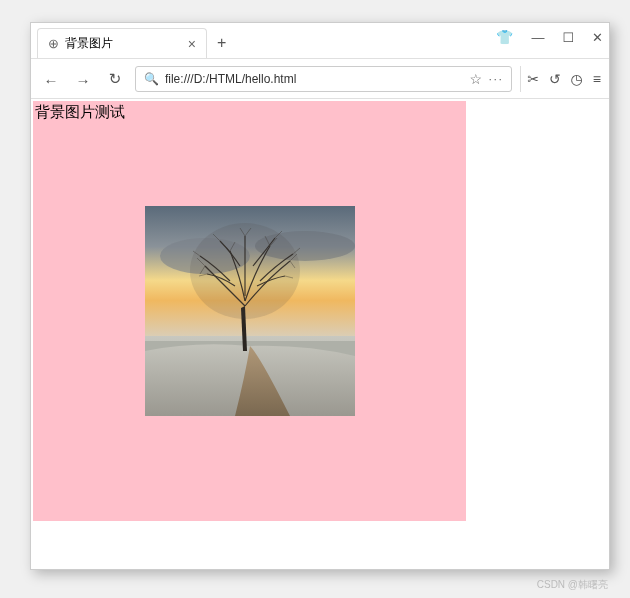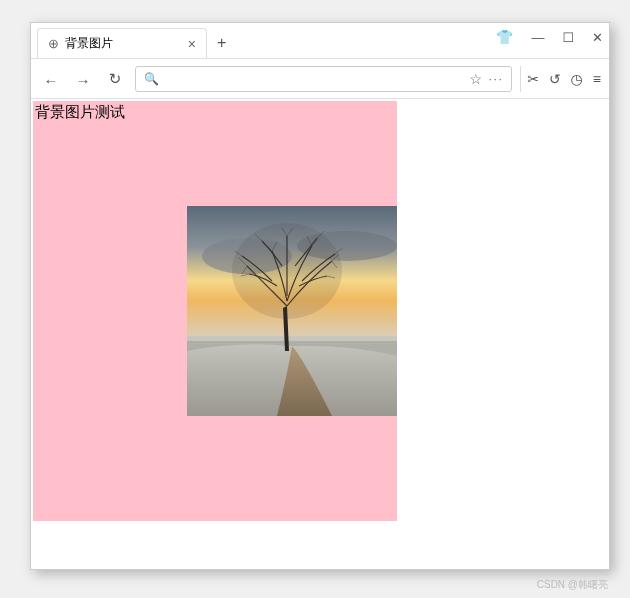--- a/index.html
+++ b/index.html
@@ -107,27 +107,27 @@
       height: 26px;
     }
     .right-tools span { font-size: 14px; }
     .content {
       flex: 1;
       background: #fff;
       padding: 2px;
       overflow: hidden;
     }
     .pinkbox {
-      width: 364px;
+      width: 433px;
       height: 420px;
       background: #FFC0CB;
       position: relative;
       display: flex;
       align-items: center;
-      justify-content: flex-end;
+      justify-content: center;
     }
     .pink-text {
       position: absolute;
       top: 2px;
       left: 2px;
       font-size: 15px;
       color: #000;
     }
     .tree-img {
       width: 210px;
@@ -161,20 +161,21 @@
       <span>✕</span>
     </div>
   </div>
 
   <div class="toolbar">
     <div class="nav-btn">←</div>
     <div class="nav-btn">→</div>
     <div class="nav-btn">↻</div>
     <div class="addr">
       <span class="mag">🔍</span>
+      <span>file:///D:/HTML/hello.html</span>
       <span class="star">☆</span>
       <span class="dots">···</span>
     </div>
     <div class="right-tools">
       <span>✂</span>
       <span>↺</span>
       <span>◷</span>
       <span>≡</span>
     </div>
   </div>

